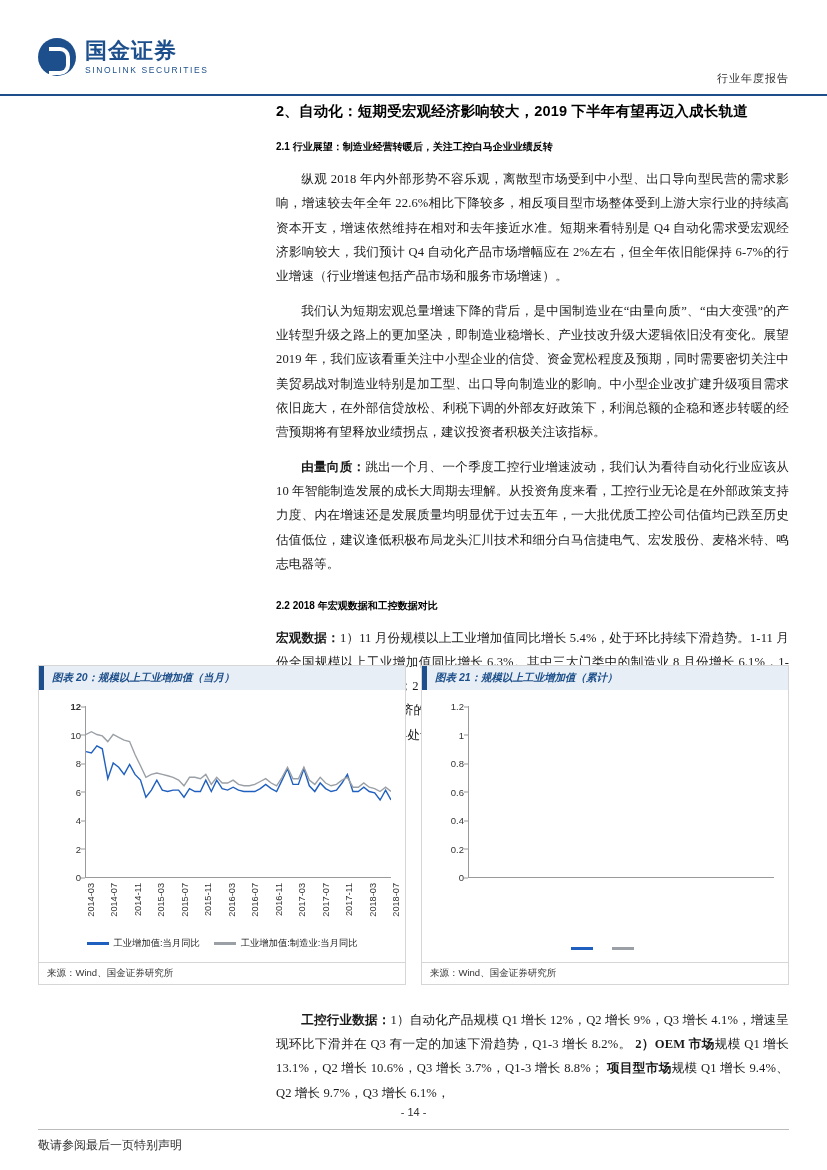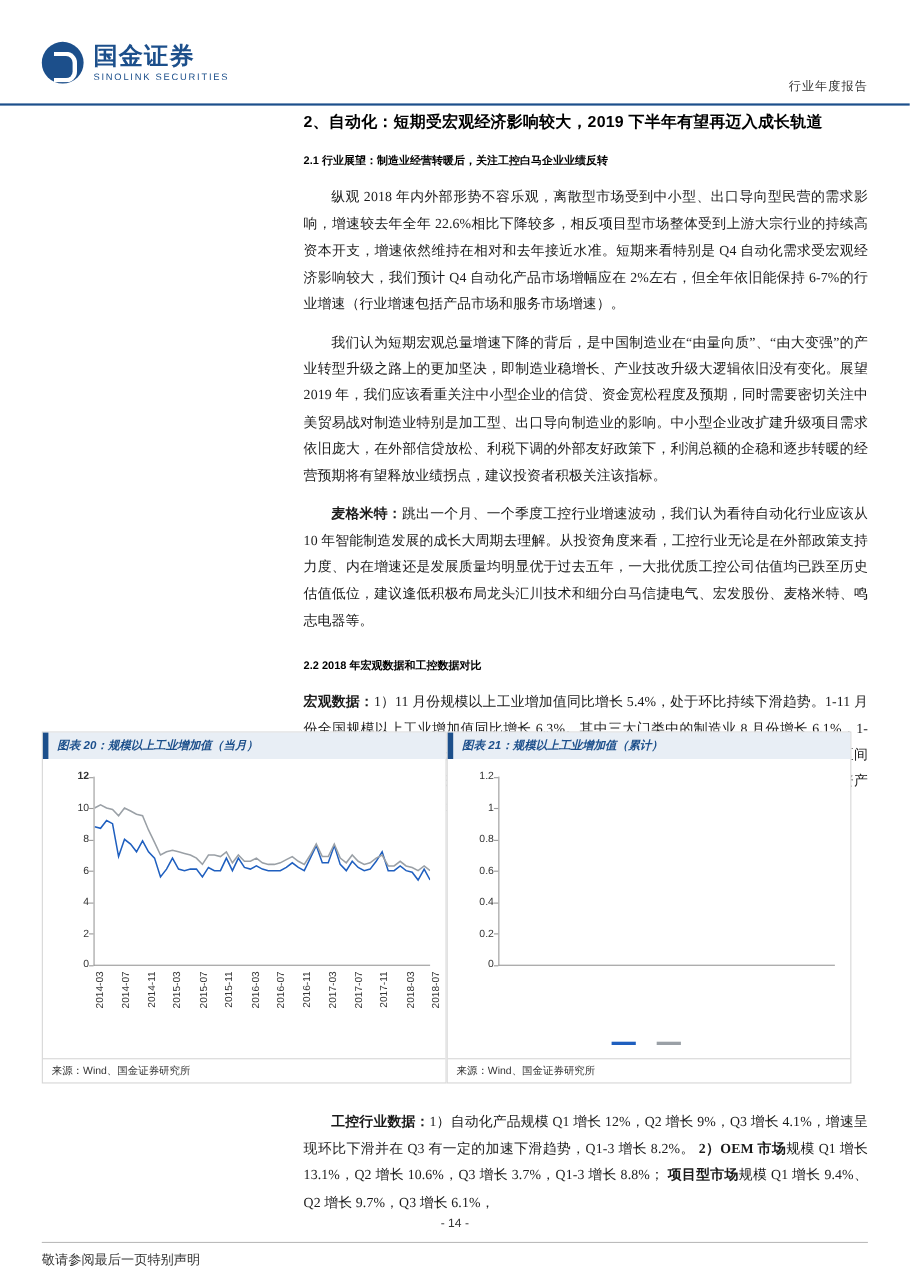--- a/index.html
+++ b/index.html
@@ -106,20 +106,21 @@
   p.body.noindent { text-indent: 0; }
   .b { font-weight: bold; }
 
   
   .charts {
     position: absolute;
     left: 38px;
     top: 665px;
     width: 751px;
     display: flex;
+    gap: 15px;
   }
   .chart-box {
     width: 368px;
     border: 1px solid #d6d6d6;
     background: #fff;
   }
   .chart-title {
     height: 24px;
     background: #e8eef5;
     border-left: 5px solid #1c4f8b;
@@ -249,21 +250,21 @@
 
   <p class="body">
     <span>纵观 2018 年内外部形势不容乐观，离散型市场受到中小型、出口导向型民营的需求影响，增速较去年全年 22.6%相比下降较多，相反项目型市场整体受到上游大宗行业的持续高资本开支，增速依然维持在相对和去年接近水准。短期来看特别是 Q4 自动化需求受宏观经济影响较大，我们预计 Q4 自动化产品市场增幅应在 2%左右，但全年依旧能保持 6-7%的行业增速（行业增速包括产品市场和服务市场增速）。</span>
   </p>
 
   <p class="body">
     <span>我们认为短期宏观总量增速下降的背后，是中国制造业在“由量向质”、“由大变强”的产业转型升级之路上的更加坚决，即制造业稳增长、产业技改升级大逻辑依旧没有变化。展望 2019 年，我们应该看重关注中小型企业的信贷、资金宽松程度及预期，同时需要密切关注中美贸易战对制造业特别是加工型、出口导向制造业的影响。中小型企业改扩建升级项目需求依旧庞大，在外部信贷放松、利税下调的外部友好政策下，利润总额的企稳和逐步转暖的经营预期将有望释放业绩拐点，建议投资者积极关注该指标。</span>
   </p>
 
   <p class="body">
-    <span class="b">麦格米特：</span><span>跳出一个月、一个季度工控行业增速波动，我们认为看待自动化行业应该从 10 年智能制造发展的成长大周期去理解。从投资角度来看，工控行业无论是在外部政策支持力度、内在增速还是发展质量均明显优于过去五年，一大批优质工控公司估值均已跌至历史估值低位，建议逢低积极布局龙头汇川技术和细分白马信捷电气、宏发股份、麦格米特、鸣志电器等。</span>
+    <span class="b">由量向质：</span><span>跳出一个月、一个季度工控行业增速波动，我们认为看待自动化行业应该从 10 年智能制造发展的成长大周期去理解。从投资角度来看，工控行业无论是在外部政策支持力度、内在增速还是发展质量均明显优于过去五年，一大批优质工控公司估值均已跌至历史估值低位，建议逢低积极布局龙头汇川技术和细分白马信捷电气、宏发股份、麦格米特、鸣志电器等。</span>
   </p>
 
   <h2 class="sub" style="margin-top:22px;">2.2 2018 年宏观数据和工控数据对比</h2>
 
   <p class="body noindent">
     <span class="b">宏观数据：</span><span>1）11 月份规模以上工业增加值同比增长 5.4%，处于环比持续下滑趋势。1-11 月份全国规模以上工业增加值同比增长 6.3%。其中三大门类中的制造业 8 月份增长 6.1%，1-11 月份累计增长 6.8%；2）PMI 自从 2016 年 8 月转为 50 后，已经连续 28 个月在景气区间运行，伴随 Q4 宏观经济的持续下行，12 月份 PMI 下落至 49.4。3）11 月份制造业固定资产投资增长 9.5%，且全年处于环比加快增长态势。</span>
   </p>
 </div>
 
 <div class="charts">
@@ -292,20 +293,30 @@
           <div class="xtick" style="left: 234.615px;">2017-07</div>
           <div class="xtick" style="left: 258.077px;">2017-11</div>
           <div class="xtick" style="left: 281.538px;">2018-03</div>
           <div class="xtick" style="left: 305px;">2018-07</div>
           <svg width="305" height="171" style="position: absolute; left: 0px; top: 0px;">
             <polyline points="0.0,45.6 5.4,47.0 10.9,39.9 16.3,42.8 21.8,72.7 27.2,57.0 32.7,61.3 38.1,68.4 43.6,58.4 49.0,68.4 54.5,74.1 59.9,91.2 65.4,84.1 70.8,74.1 76.3,84.1 81.7,85.5 87.1,84.1 92.6,84.1 98.0,91.2 103.5,82.6 108.9,85.5 114.4,85.5 119.8,74.1 125.3,85.5 130.7,74.1 136.2,82.6 141.6,84.1 147.1,81.2 152.5,84.1 157.9,85.5 163.4,85.5 168.8,85.5 174.3,82.6 179.7,78.4 185.2,82.6 190.6,85.5 196.1,74.1 201.5,62.7 207.0,78.4 212.4,78.4 217.9,62.7 223.3,79.8 228.8,85.5 234.2,77.0 239.6,82.6 245.1,85.5 250.5,84.1 256.0,77.0 261.4,68.4 266.9,85.5 272.3,85.5 277.8,81.2 283.2,85.5 288.7,86.9 294.1,94.0 299.6,84.1 305.0,94.0" fill="none" stroke="#1f5fbf" stroke-width="1.4"></polyline>
             <polyline points="0.0,28.5 5.4,25.7 10.9,28.5 16.3,29.9 21.8,35.6 27.2,28.5 32.7,31.3 38.1,34.2 43.6,35.6 49.0,48.5 54.5,59.8 59.9,71.3 65.4,68.4 70.8,67.0 76.3,68.4 81.7,69.8 87.1,71.3 92.6,74.1 98.0,79.8 103.5,71.3 108.9,71.3 114.4,72.7 119.8,68.4 125.3,78.4 130.7,71.3 136.2,77.0 141.6,77.0 147.1,74.1 152.5,78.4 157.9,79.8 163.4,79.8 168.8,78.4 174.3,75.5 179.7,72.7 185.2,77.0 190.6,79.8 196.1,71.3 201.5,61.3 207.0,72.7 212.4,72.7 217.9,61.3 223.3,74.1 228.8,78.4 234.2,71.3 239.6,77.0 245.1,79.8 250.5,78.4 256.0,74.1 261.4,71.3 266.9,81.2 272.3,81.2 277.8,77.0 283.2,81.2 288.7,82.6 294.1,85.5 299.6,81.2 305.0,85.5" fill="none" stroke="#9aa0a6" stroke-width="1.4"></polyline>
           </svg>
           <div style="position: absolute; font-family: &quot;Liberation Sans&quot;, sans-serif; font-size: 8px; color: rgb(51, 51, 51); left: 2px; top: 32.6px;"></div>
         </div>
+      <div class="legend">
+        <div class="legend-item">
+          <span class="swatch" style="background:#1f5fbf"></span>
+          <span>工业增加值:当月同比</span>
+        </div>
+        <div class="legend-item">
+          <span class="swatch" style="background:#9aa0a6"></span>
+          <span>工业增加值:制造业:当月同比</span>
+        </div>
+      </div>
     </div>
     <div class="chart-src">来源：Wind、国金证券研究所</div>
   </div>
 
   <div class="chart-box">
     <div class="chart-title">图表 21：规模以上工业增加值（累计）</div>
     <div class="chart-area">
       <div class="plot" id="plot21">
           <div class="ytick" style="top: 171px;">0</div>
           <div class="ytick" style="top: 142.5px;">0.2</div>

